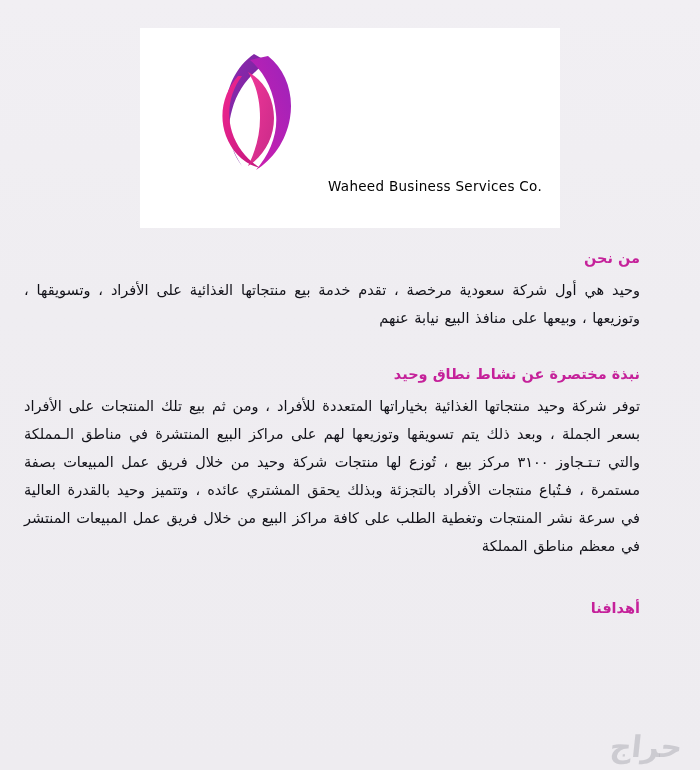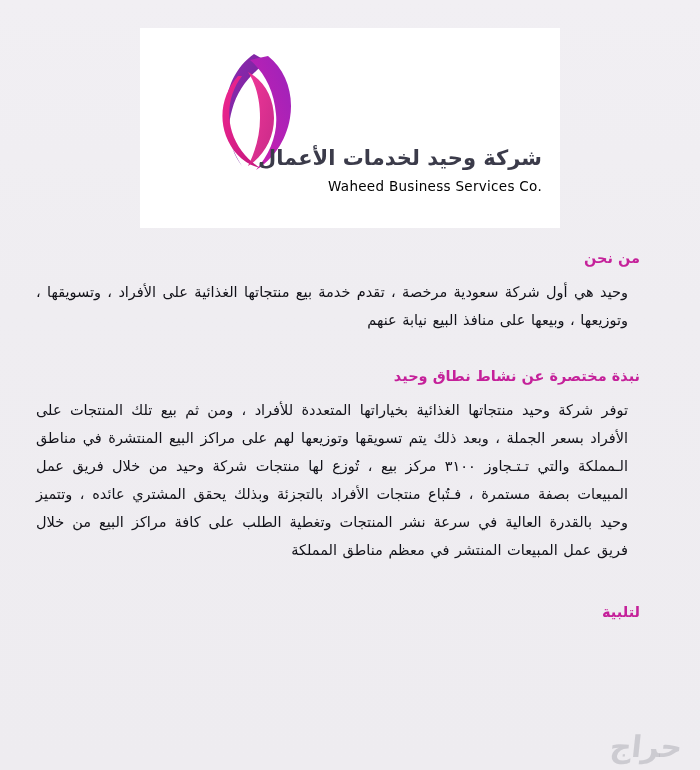--- a/index.html
+++ b/index.html
@@ -87,21 +87,21 @@
     margin: 0 0 10px 0;
     text-align: right;
     padding-right: 4px;
   }
   .section-body {
     font-size: 14.5px;
     line-height: 28px;
     color: #111118;
     text-align: justify;
     text-align-last: right;
-    margin: 12px;
+    margin: 0;
     padding: 0 4px;
     word-spacing: 1px;
   }
 
   
   #sec-about { margin-bottom: 34px; }
   #sec-overview { margin-bottom: 40px; }
 
   
   .watermark {
@@ -138,36 +138,35 @@
             <stop offset="0%" stop-color="#d01fae"></stop>
             <stop offset="100%" stop-color="#9b23bb"></stop>
           </linearGradient>
         </defs>
         <path d="M64 8 C 44 22, 34 46, 36 72 C 37 92, 44 108, 52 120 C 40 104, 36 84, 42 64 C 48 42, 62 26, 78 16 Z" fill="url(#gPurple)"></path>
         <path d="M78 10 C 96 24, 104 48, 100 72 C 96 96, 82 114, 66 124 C 80 108, 88 88, 86 68 C 84 44, 74 26, 60 14 Z" fill="url(#gViolet)"></path>
         <path d="M52 30 C 40 46, 36 66, 42 86 C 47 102, 58 114, 70 122 C 54 118, 42 106, 36 90 C 28 68, 34 46, 48 30 Z" fill="url(#gPink)"></path>
         <path d="M58 26 C 74 34, 84 52, 84 72 C 84 92, 74 110, 58 120 C 66 104, 70 88, 70 72 C 70 54, 66 38, 58 26 Z" fill="url(#gPink)" opacity="0.92"></path>
       </svg>
     </div>
-    <div class="logo-ar">شركة وحيد لخدمات الأعمال</div>
     <div class="logo-en">Waheed Business Services Co.</div>
   </div>
 
   <div class="content">
 
     <div class="section" id="sec-about">
       <h2 class="section-title">من نحن</h2>
       <p class="section-body">وحيد هي أول شركة سعودية مرخصة ، تقدم خدمة بيع منتجاتها الغذائية على الأفراد ، وتسويقها ، وتوزيعها ، وبيعها على منافذ البيع نيابة عنهم</p>
     </div>
 
     <div class="section" id="sec-overview">
       <h2 class="section-title">نبذة مختصرة عن نشاط نطاق وحيد</h2>
       <p class="section-body">توفر شركة وحيد منتجاتها الغذائية بخياراتها المتعددة للأفراد ، ومن ثم بيع تلك المنتجات على الأفراد بسعر الجملة ، وبعد ذلك يتم تسويقها وتوزيعها لهم على مراكز البيع المنتشرة في مناطق الـمملكة والتي تـتـجاوز ٣١٠٠ مركز بيع ، تُوزع لها منتجات شركة وحيد من خلال فريق عمل المبيعات بصفة مستمرة ، فـتُباع منتجات الأفراد بالتجزئة وبذلك يحقق المشتري عائده ، وتتميز وحيد بالقدرة العالية في سرعة نشر المنتجات وتغطية الطلب على كافة مراكز البيع من خلال فريق عمل المبيعات المنتشر في معظم مناطق المملكة</p>
     </div>
 
     <div class="section" id="sec-goals">
-      <h2 class="section-title">لتلبية</h2>
+      <h2 class="section-title">أهدافنا</h2>
     </div>
 
   </div>
 
   <div class="watermark">حراج</div>
 </div>
 
 </body></html>

